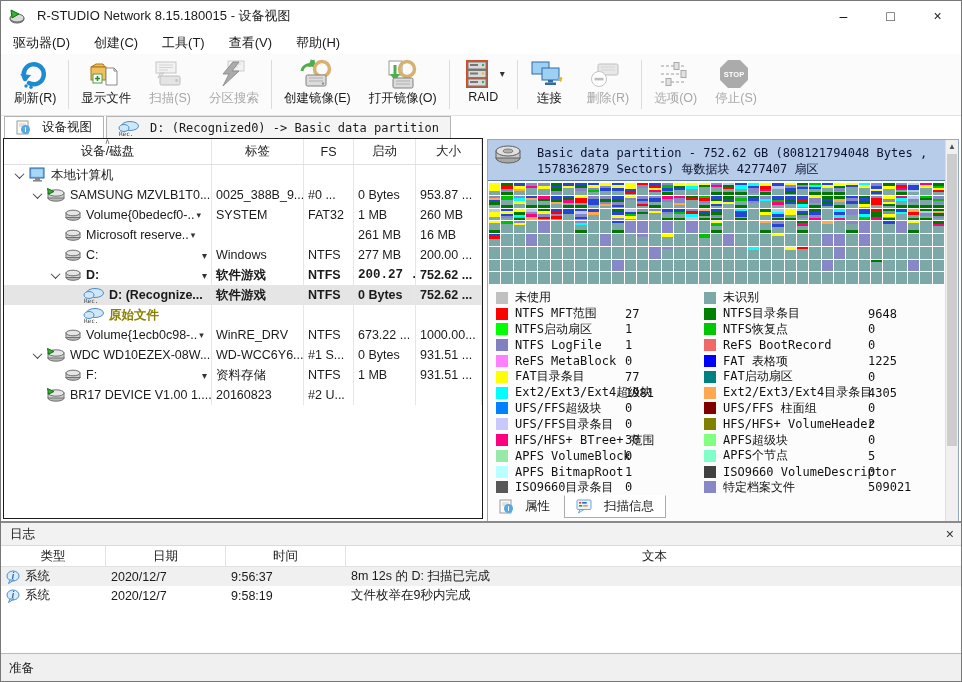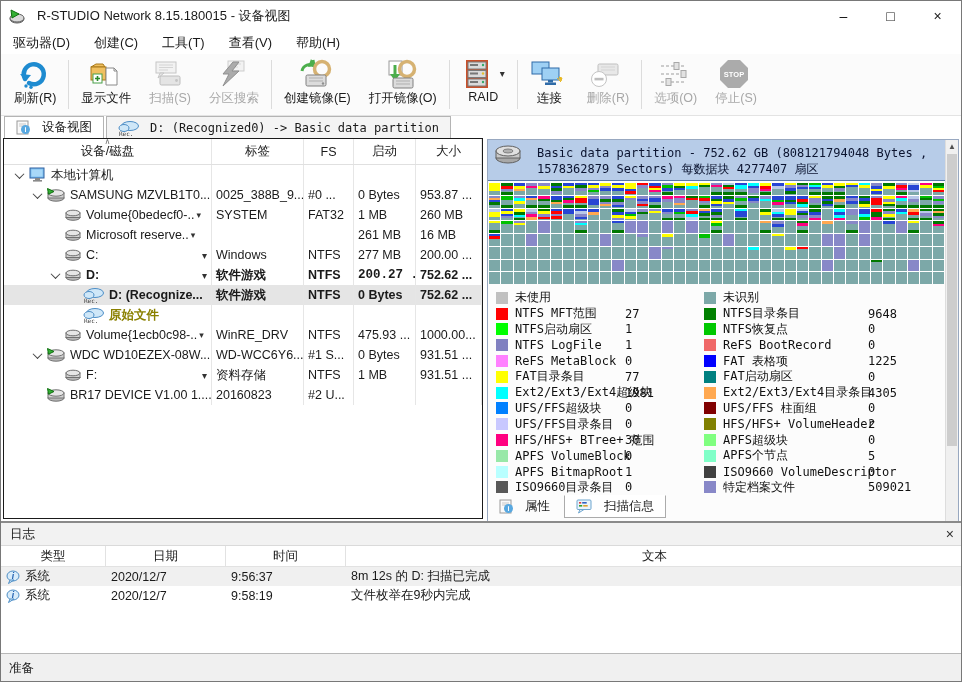--- a/index.html
+++ b/index.html
@@ -475,21 +475,21 @@
               <ellipse cx="8" cy="8.5" rx="7" ry="2.8" fill="#B8B8B8" stroke="#707070"></ellipse>
               <rect x="1" y="4" width="14" height="4.5" fill="#D4D4D4" stroke="#707070"></rect>
               <ellipse cx="8" cy="4" rx="7" ry="2.8" fill="#E6E6E6" stroke="#707070"></ellipse>
             </svg>
           </span>
           <span>Volume{1ecb0c98-..</span>
           <span class="arrow-after">▾</span>
         </div>
         <div class="dt-cell" style="width: 92px;">WinRE_DRV</div>
         <div class="dt-cell" style="width: 50px;">NTFS</div>
-        <div class="dt-cell" style="width: 62px;">475.93 ...</div>
+        <div class="dt-cell" style="width: 62px;">673.22 ...</div>
         <div class="dt-cell" style="width: 66px;">1000.00...</div>
       </div>
       <div class="dt-row">
         <div class="dt-cell" style="width: 208px;">
           <span style="width: 26px; flex: 0 0 auto;"></span>
           <span class="chev"></span>
           <span class="ticn">
             <svg width="18" height="14" viewBox="0 0 18 14">
               <ellipse cx="9" cy="10" rx="8" ry="3.2" fill="#B8B8B8" stroke="#707070"></ellipse>
               <rect x="1" y="5" width="16" height="5" fill="#D4D4D4" stroke="#707070"></rect>

